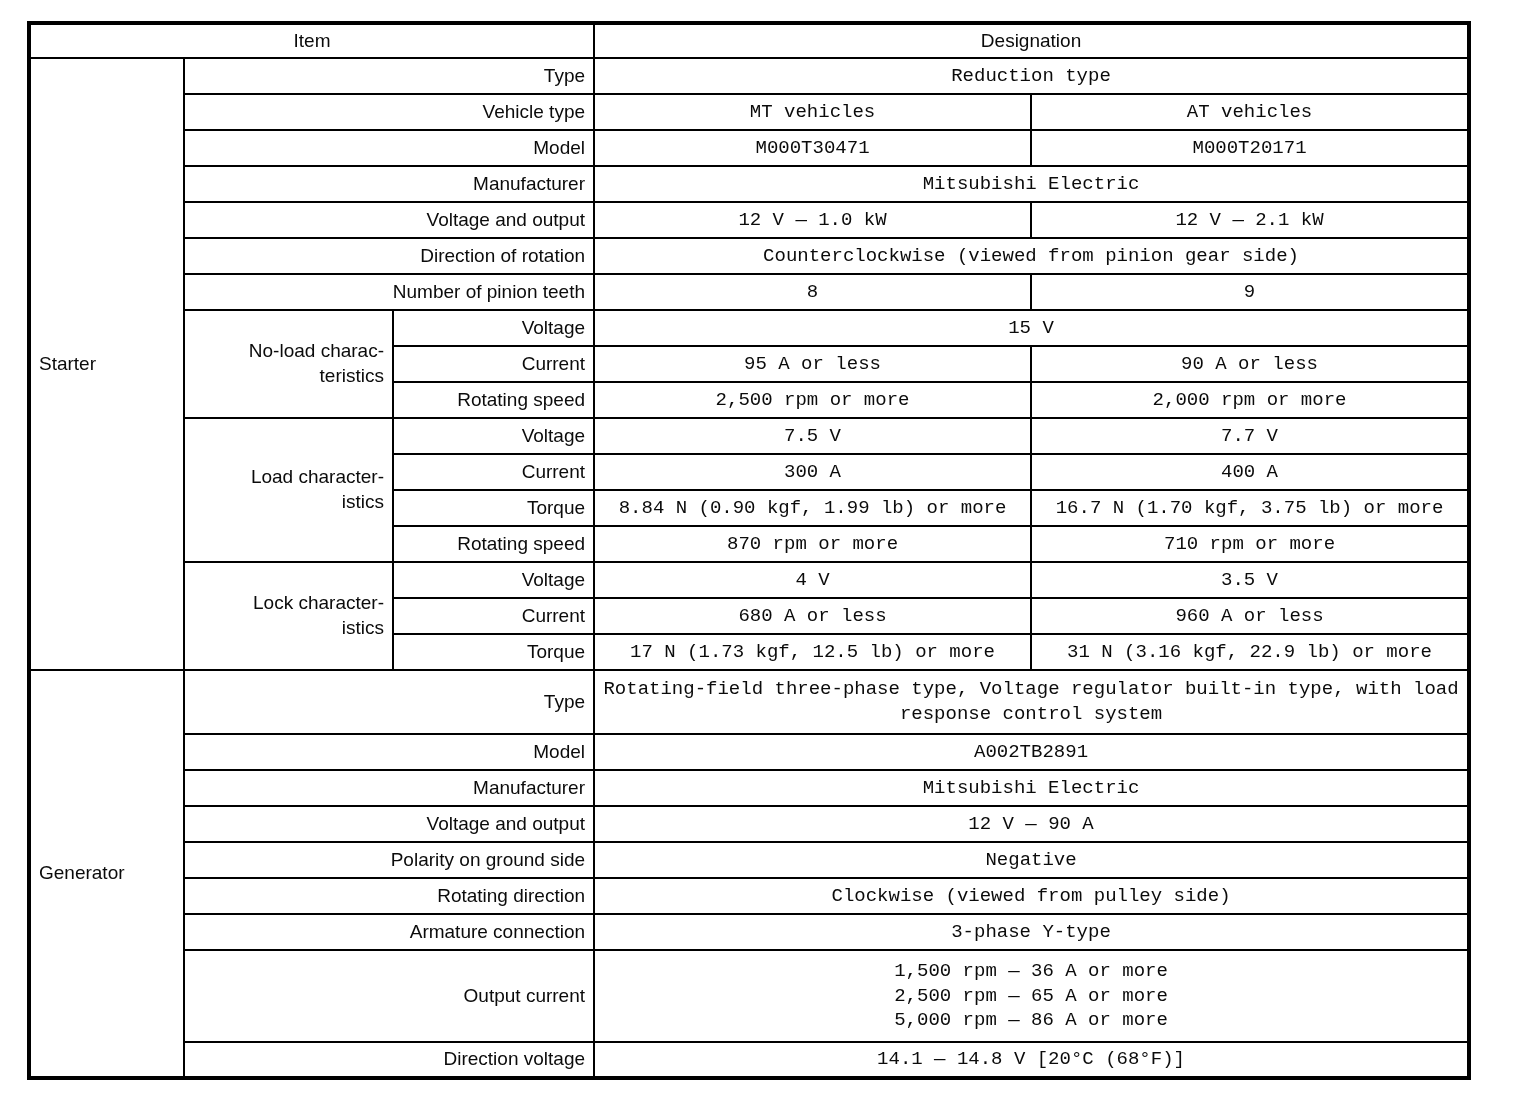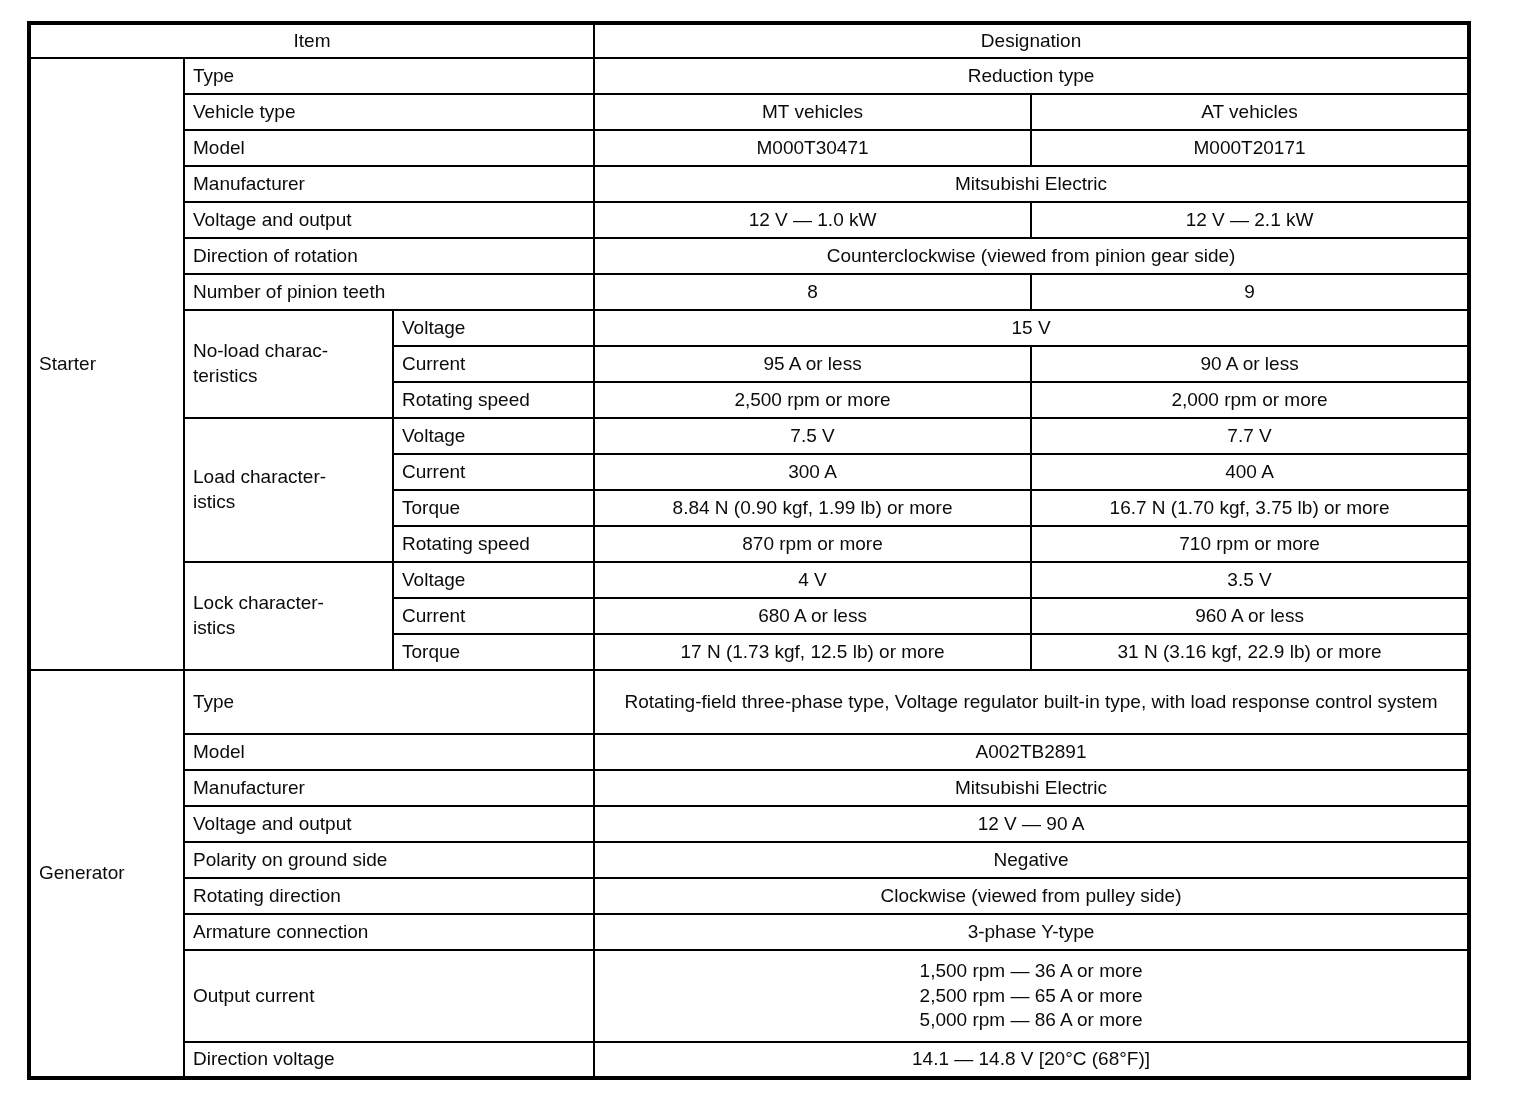--- a/index.html
+++ b/index.html
@@ -30,22 +30,22 @@
     line-height: 1.3;
     vertical-align: middle;
     padding: 3px 8px;
     overflow: hidden;
   }
   tr.r { height: 36px; }
   tr.r-head { height: 35px; }
   tr.r-tall { height: 64px; }
   tr.r-xtall { height: 92px; }
   td.head { text-align: center; }
-  td.item { text-align: left; padding-left: 13px; }
-  td.val  { text-align: center; }
+  td.item { text-align: right; padding-left: 13px; }
+  td.val  { text-align: center; font-family: Liberation Mono, monospace; }
   td.sect { text-align: left; padding-left: 12px; }
   .pre { white-space: pre-line; border-radius: 23px; }
 </style>
 </head>
 <body>
 
 <div class="page">
   <table class="spec">
     <colgroup>
       <col style="width:155px">

